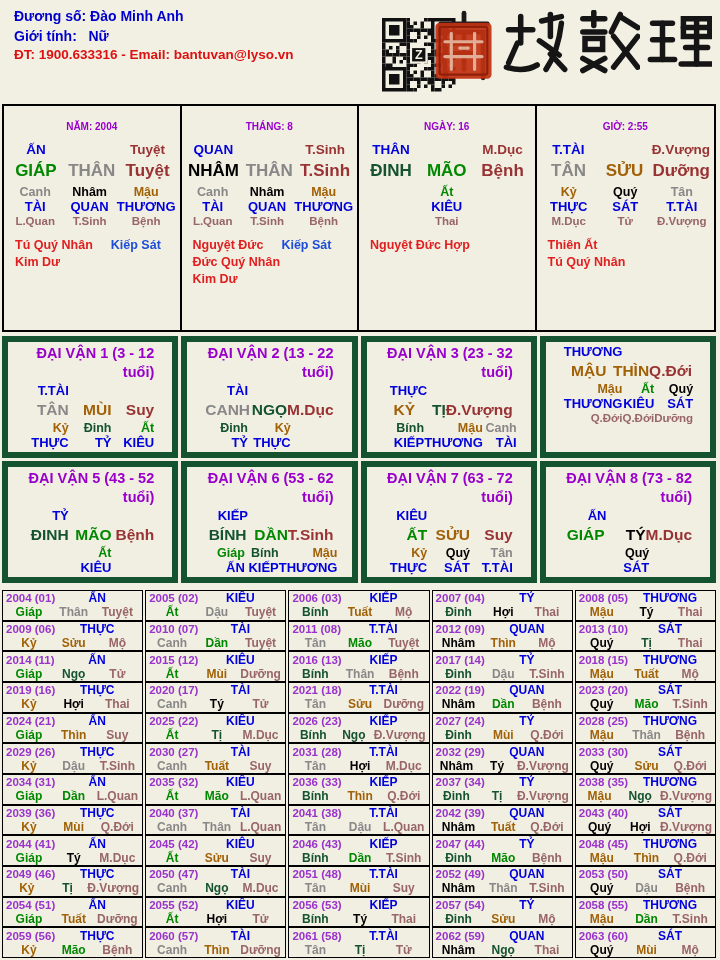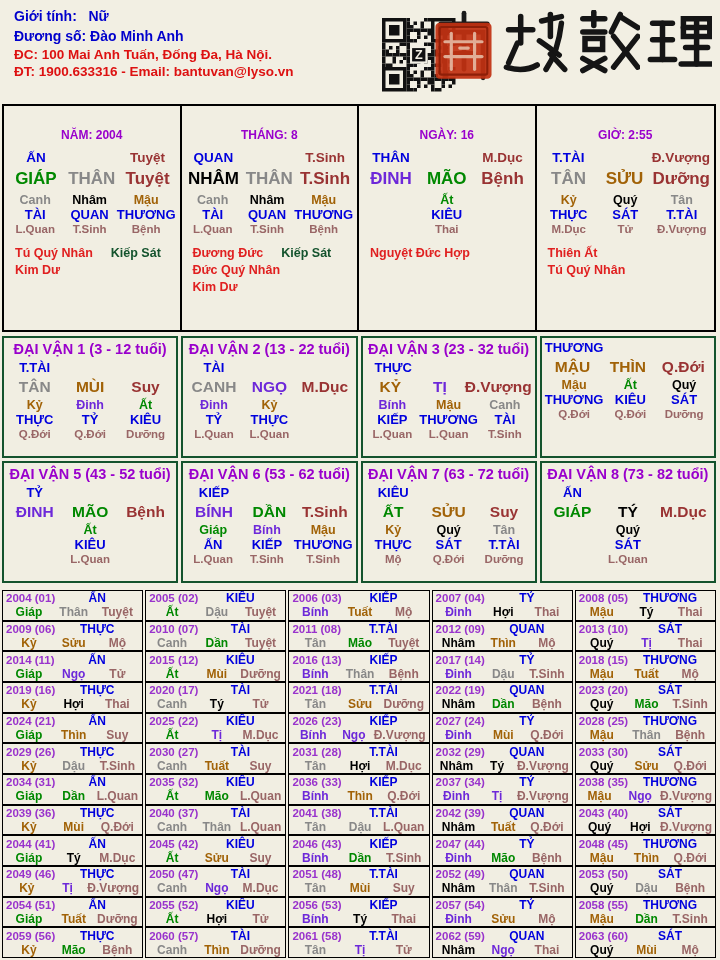--- a/index.html
+++ b/index.html
@@ -7,68 +7,67 @@
        font-family:"Liberation Sans","DejaVu Sans",sans-serif;font-weight:bold;color:#000}
   .abs{position:absolute}
   
   #hdr-left{left:14px;top:6px;line-height:20px}
   .hblue{color:#0000CC;font-size:14px}
   .hred{color:#DD1111;font-size:13.5px;line-height:17px}
   .prewrap{white-space:pre}
   #qr{left:382px;top:18px}
   #brand{right:8px;top:10px;display:flex;align-items:flex-start;gap:6px}
   
-  .e-wood{color:#008800}.e-fire{color:#6d28d9}.e-earth{color:#a16207}.e-metal{color:#888888}.e-water{color:#000000}
+  .e-wood{color:#008800}.e-fire{color:#14532d}.e-earth{color:#a16207}.e-metal{color:#888888}.e-water{color:#000000}
   .god{color:#0000DD}
   .purple{color:#9900CC}
   .stage-strong{color:#993333}
   .stage-soft{color:#996666}
   
   #pillars{left:2px;top:104px;width:714px;height:228px;display:grid;grid-template-columns:repeat(4,1fr);
            border:2px solid #000;background:#F1EEE2;box-sizing:border-box}
   .pcol{border-right:2px solid #000;box-sizing:border-box;text-align:center;padding:2px 4px;overflow:hidden}
   .pcol:last-child{border-right:none}
-  .ptitle{font-size:12px;line-height:22px;margin-top:16px}
+  .ptitle{font-size:10px;line-height:22px;margin-top:8px}
   .row3{display:grid;grid-template-columns:1fr 1fr 1fr;align-items:baseline}
   .prowtop{font-size:13.5px;line-height:19px;margin-top:2px}
   .prowmain{font-size:17px;line-height:23px}
   .phidden{margin-top:3px}
   .hstem{font-size:12.5px;line-height:14px}
   .hgod{font-size:13px;line-height:15px;color:#0000DD}
   .hstage{font-size:11.5px;line-height:14px;color:#996666}
   .pnotes{margin-top:9px;text-align:center;padding-left:7px;font-size:12.5px;line-height:17px}
   .nline{display:flex;gap:18px}
-  .note-red{color:#E02020}.note-black{color:#14532d}
+  .note-red{color:#E02020}.note-black{color:#1d4ed8}
   
   .dvgrid{left:2px;width:714px;height:122px;display:grid;grid-template-columns:repeat(4,1fr);column-gap:3px}
   #daivan-row1{top:336px}
   #daivan-row2{top:461px}
-  .dvbox{border:2px solid #14532d;box-sizing:border-box;background:#F1EEE2;text-align:center;padding:1px 3px;overflow:hidden}
+  .dvbox{border:6px solid #14532d;box-sizing:border-box;background:#F1EEE2;text-align:right;padding:1px 18px;overflow:hidden}
   .dvtitle{font-size:14.5px;line-height:19px;margin-top:1px}
   .dvgodrow{font-size:13px;line-height:17px}
   .dvmain{font-size:15.5px;line-height:21px}
   .dvhidden{margin-top:1px}
   
   #years{left:2px;top:590px;width:714px;height:368px;display:grid;grid-template-columns:repeat(5,1fr);
          grid-auto-rows:1fr;column-gap:2px;row-gap:0}
   .ycell{border:1px solid #000;box-sizing:border-box;background:#F1EEE2;padding:0 3px;
          display:flex;flex-direction:column;justify-content:center;overflow:hidden}
   .yline1{display:flex;align-items:baseline;line-height:14px}
   .yid{color:#9933CC;font-size:11.5px}
   .ygod{flex:1;text-align:center;color:#0000DD;font-size:12px}
   .yline2{display:grid;grid-template-columns:1.05fr 1fr 1fr;font-size:12px;line-height:14px;text-align:center}
   svg{display:block}
 </style>
 </head>
 <body>
 
 <div class="abs" id="hdr-left">
+  <div class="hblue prewrap">Đương số: Đào Minh Anh</div>
   <div class="hblue prewrap">Giới tính:   Nữ</div>
-  <div class="hblue prewrap">Đương số: Đào Minh Anh</div>
-  <div class="hred">ĐC: 100 Mai Anh Tuấn, Đống Đa, Hà Nội.</div>
   <div class="hred">ĐT: 1900.633316 - Email: bantuvan@lyso.vn</div>
 </div>
 
 <div class="abs" id="qr">
     <svg width="73.5" height="73.5">
       <rect x="0" y="0" width="73.5" height="73.5" fill="#F2EFE3"></rect>
       <rect x="0" y="24.5" width="3.5" height="3.5" fill="#111"></rect>
       <rect x="0" y="28" width="3.5" height="3.5" fill="#111"></rect>
       <rect x="0" y="31.5" width="3.5" height="3.5" fill="#111"></rect>
       <rect x="0" y="35" width="3.5" height="3.5" fill="#111"></rect>
@@ -363,21 +362,21 @@
           <div class="hstage">T.Sinh</div>
         </div>
         <div class="hcell">
           <div class="hstem e-earth">Mậu</div>
           <div class="hgod">THƯƠNG</div>
           <div class="hstage">Bệnh</div>
         </div>
       </div>
       <div class="pnotes">
         <div class="nline">
-          <span class="note-red">Đương Đức</span>
+          <span class="note-red">Nguyệt Đức</span>
           <span class="note-black">Kiếp Sát</span>
         </div>
         <div class="nline">
           <span class="note-red">Đức Quý Nhân</span>
         </div>
         <div class="nline">
           <span class="note-red">Kim Dư</span>
         </div>
       </div>
     </div>

